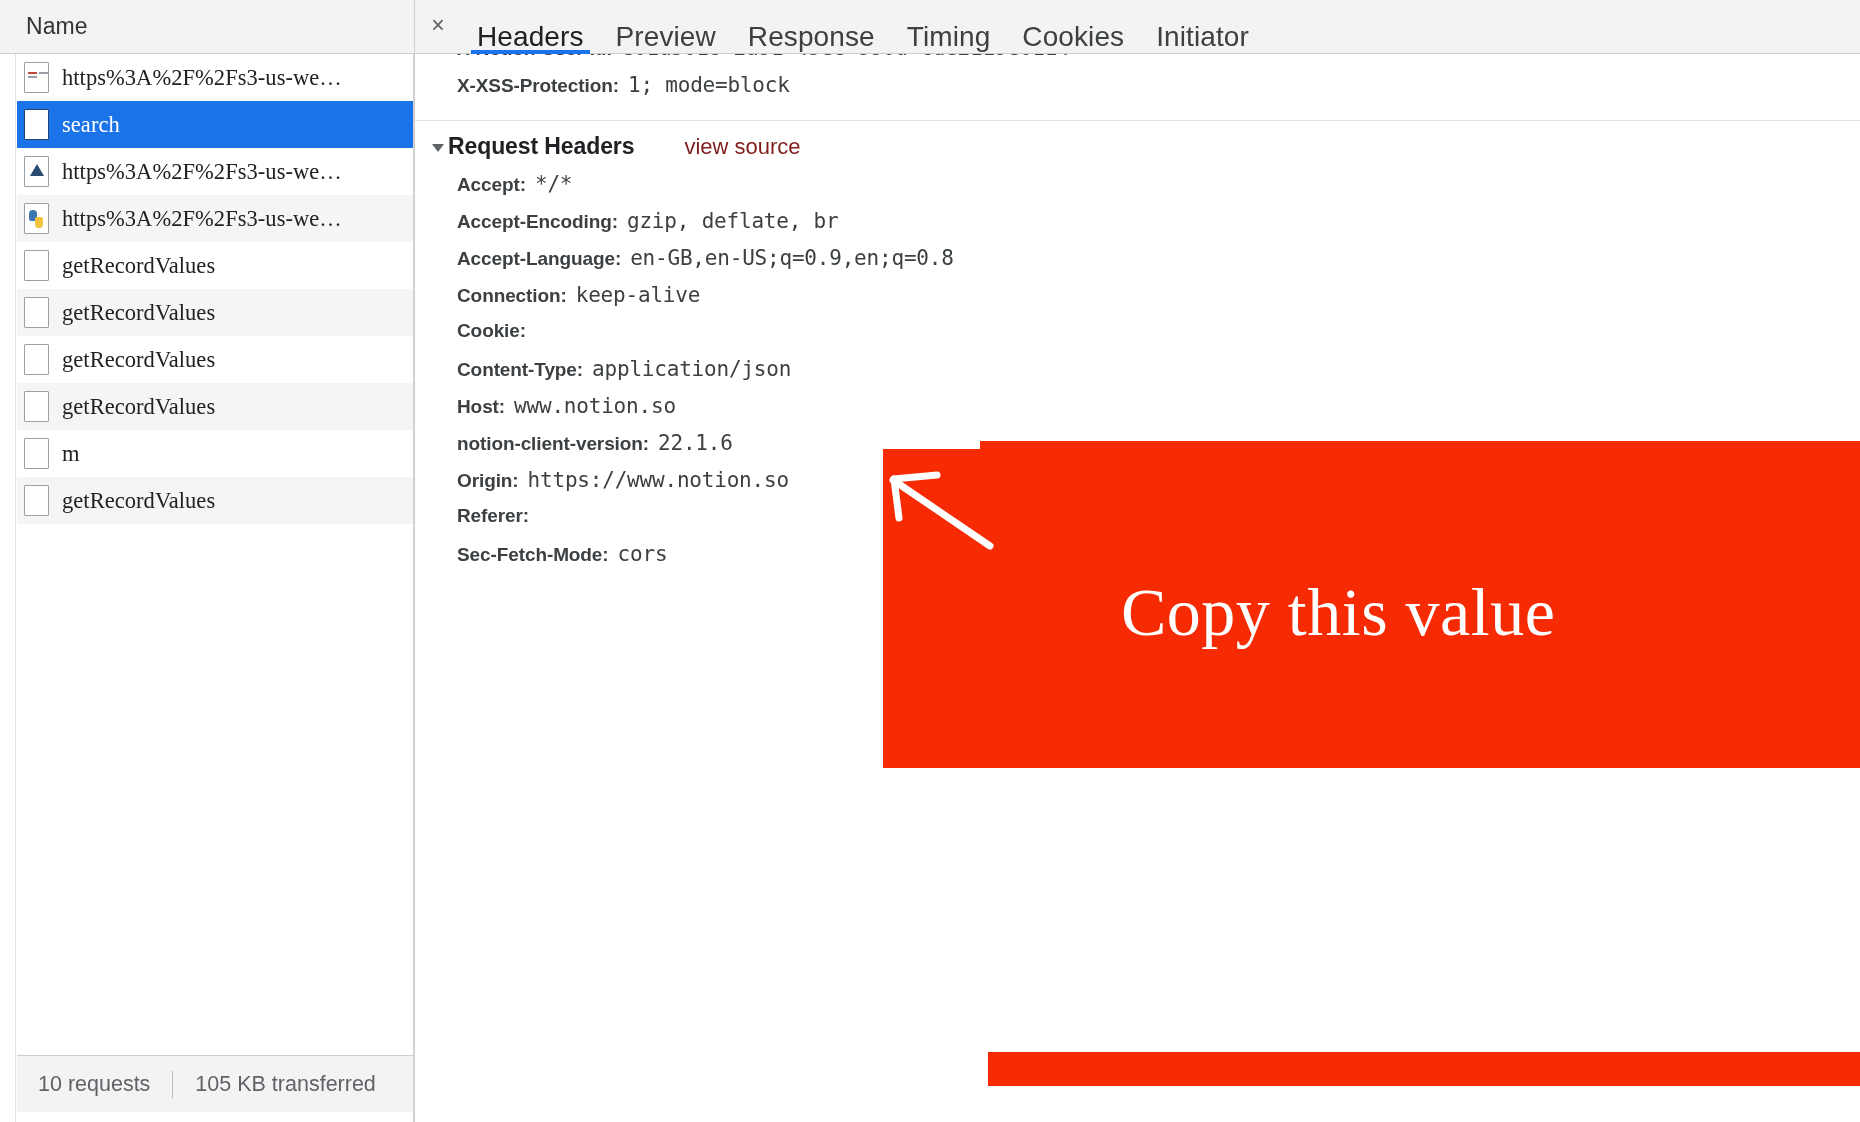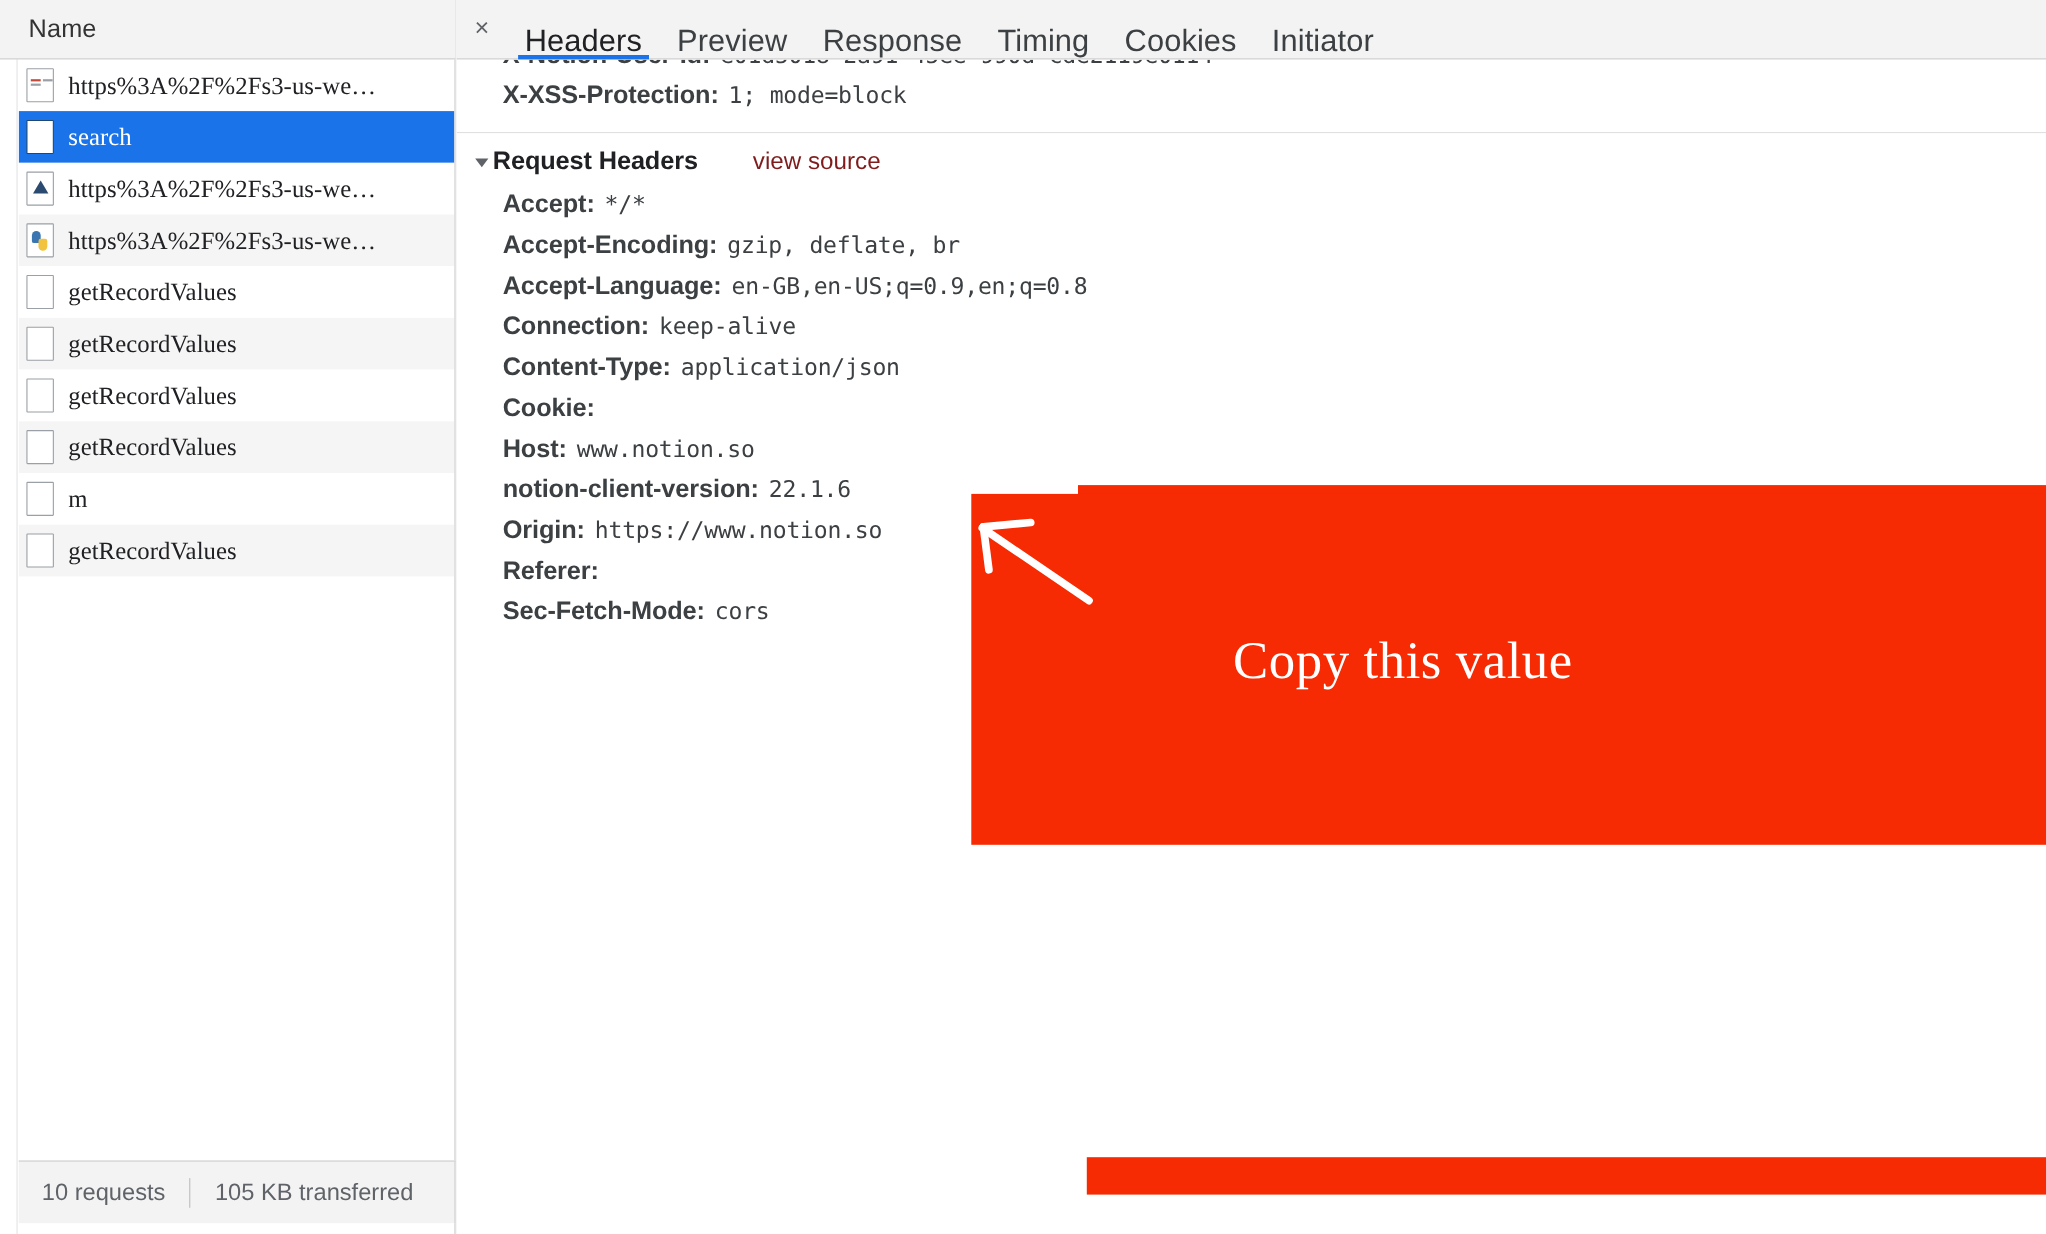--- a/index.html
+++ b/index.html
@@ -251,21 +251,21 @@
     position: relative;
     display: flex;
     align-items: baseline;
     padding: 0 0 0 42px;
     height: 37px;
     font-size: 0;
     white-space: nowrap;
   }
   .hdr-key {
     font-family: "Liberation Sans", sans-serif;
-    font-size: 23px;
+    font-size: 19px;
     font-weight: bold;
     color: #3c4043;
     letter-spacing: -0.1px;
   }
   .hdr-val {
     font-family: "DejaVu Sans Mono", monospace;
     font-size: 21px;
     color: #3c4043;
     margin-left: 9px;
     letter-spacing: -0.2px;
@@ -353,21 +353,21 @@
     z-index: 6;
     pointer-events: none;
   }
 
   #annot-text {
     position: absolute;
     left: 706px;
     top: 573px;
     z-index: 6;
     font-family: "Liberation Serif", serif;
-    font-size: 48px;
+    font-size: 68px;
     color: #ffffff;
     letter-spacing: 0.5px;
     white-space: nowrap;
   }
 </style>
 </head>
 <body>
 
 <div id="app">
 
@@ -479,26 +479,26 @@
           </div>
           <div class="hdr-row">
             <span class="hdr-key">Accept-Language:</span>
             <span class="hdr-val">en-GB,en-US;q=0.9,en;q=0.8</span>
           </div>
           <div class="hdr-row">
             <span class="hdr-key">Connection:</span>
             <span class="hdr-val">keep-alive</span>
           </div>
           <div class="hdr-row">
+            <span class="hdr-key">Cookie:</span>
+            <span class="hdr-val"></span>
+          </div>
+          <div class="hdr-row">
             <span class="hdr-key">Content-Type:</span>
             <span class="hdr-val">application/json</span>
-          </div>
-          <div class="hdr-row">
-            <span class="hdr-key">Cookie:</span>
-            <span class="hdr-val"></span>
           </div>
           <div class="hdr-row">
             <span class="hdr-key">Host:</span>
             <span class="hdr-val">www.notion.so</span>
           </div>
           <div class="hdr-row">
             <span class="hdr-key">notion-client-version:</span>
             <span class="hdr-val">22.1.6</span>
           </div>
           <div class="hdr-row">

